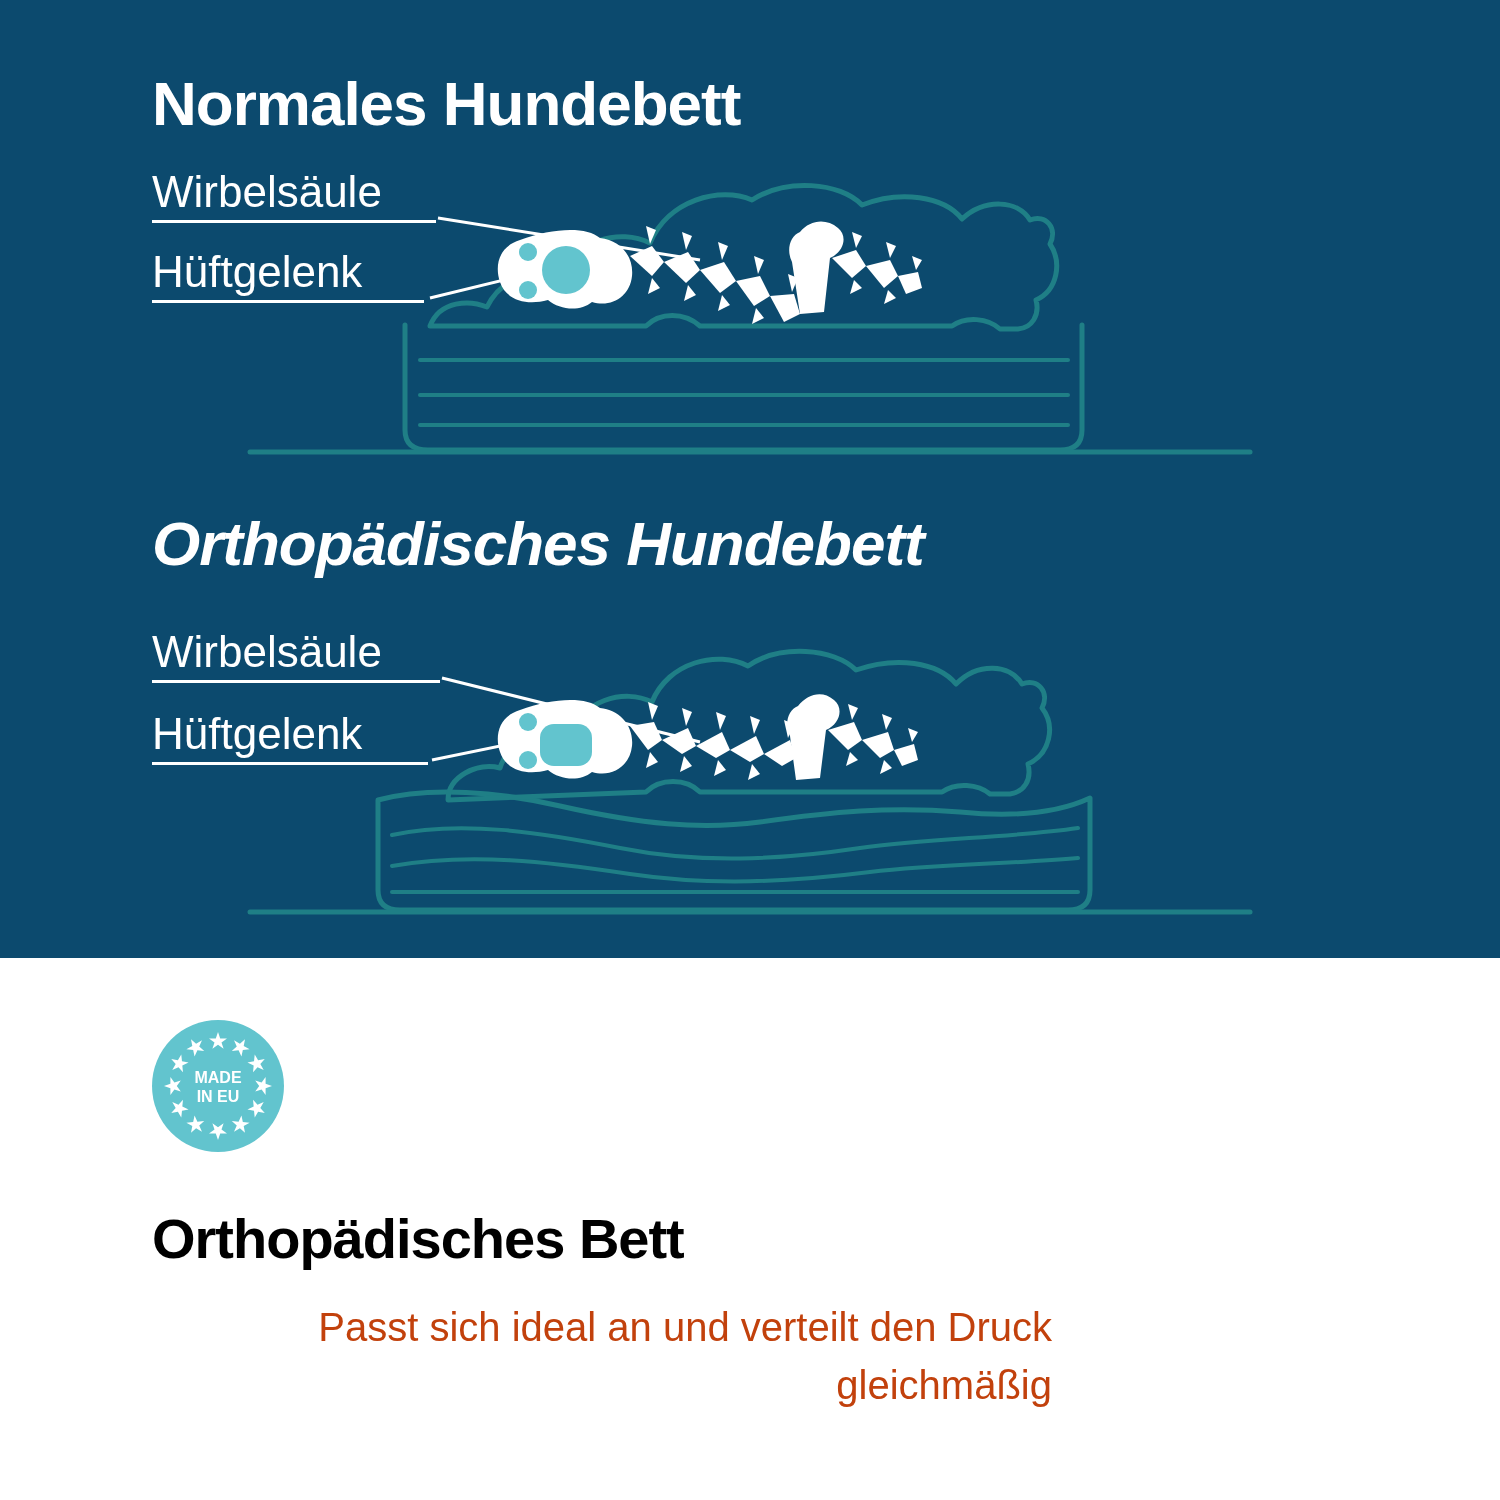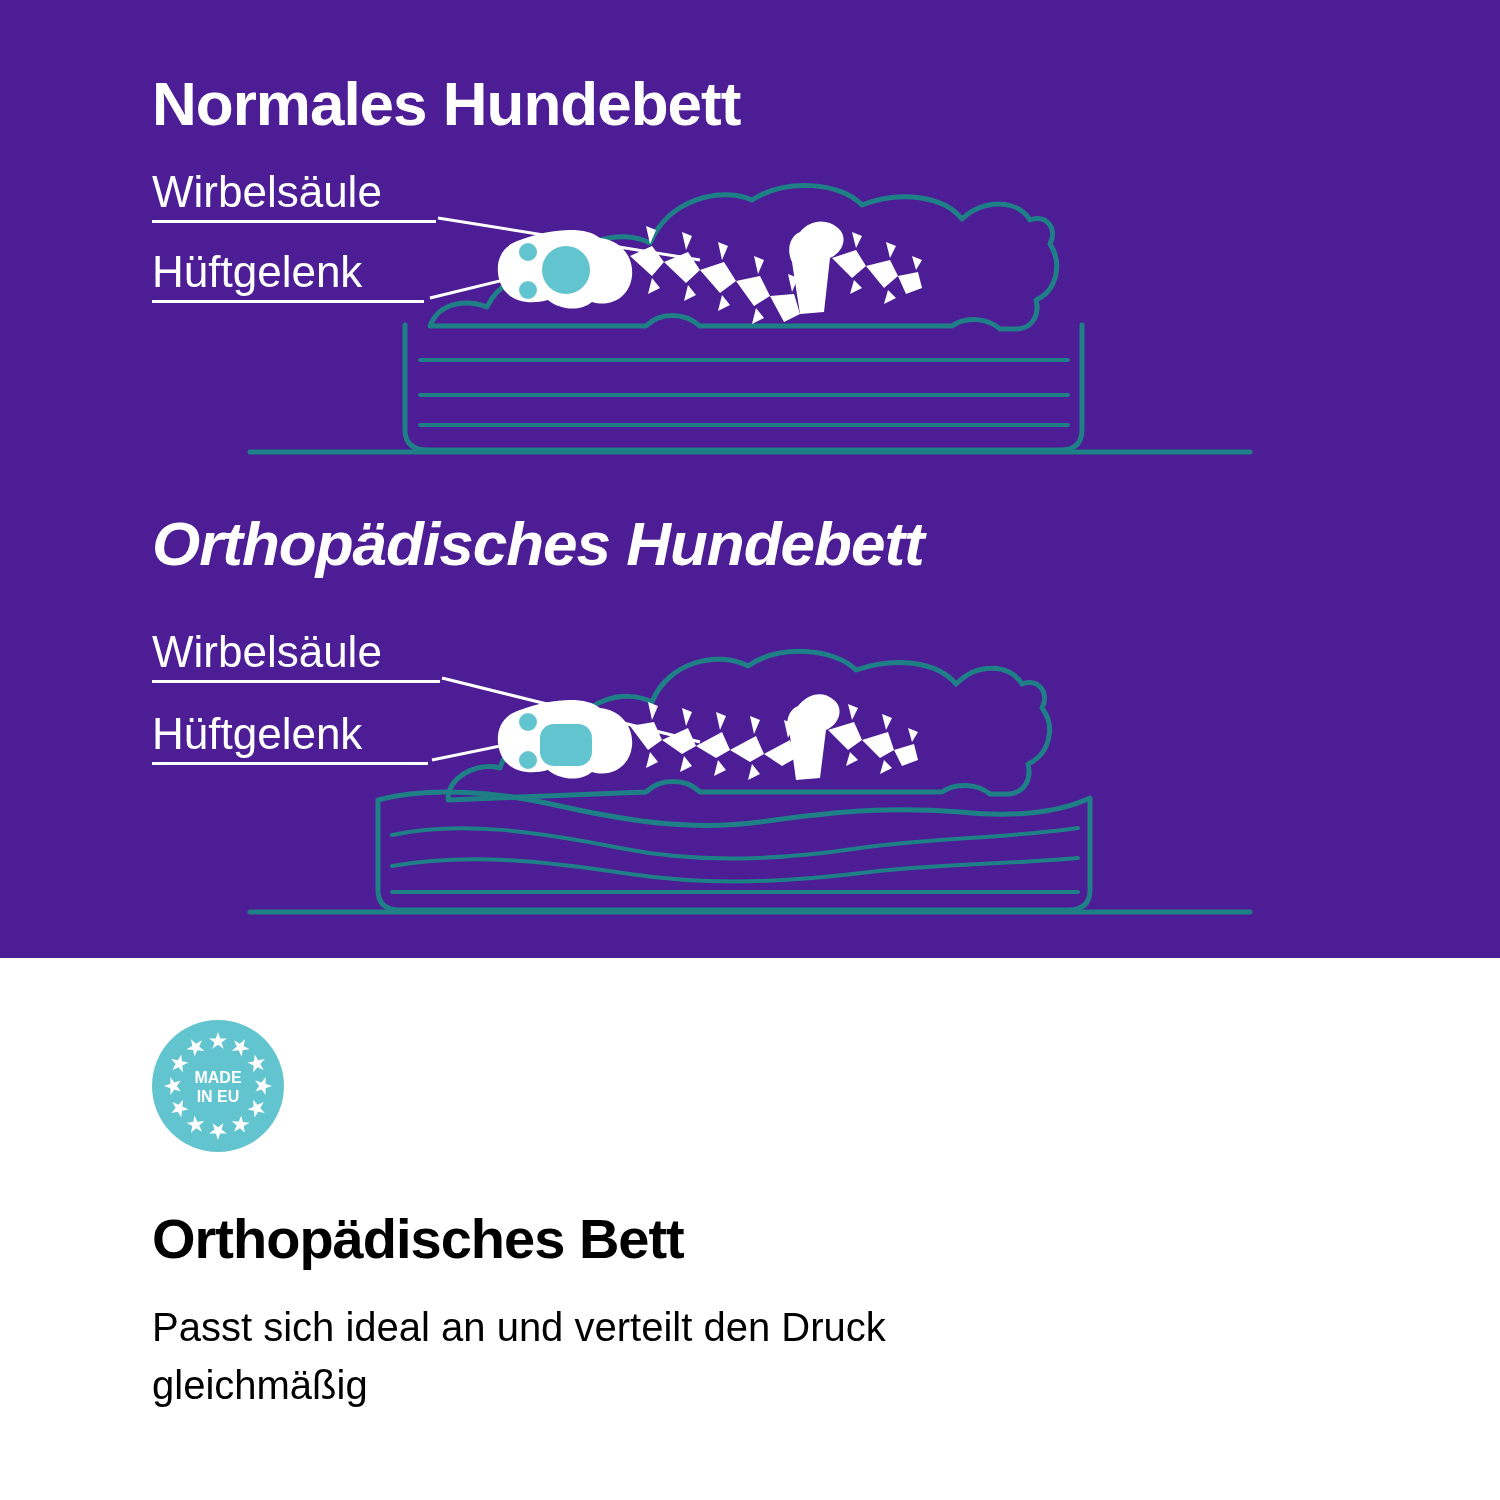--- a/index.html
+++ b/index.html
@@ -19,21 +19,21 @@
     height: 1500px;
     background: #ffffff;
   }
   
   .teal-panel {
     position: absolute;
     left: 0;
     top: 0;
     width: 1500px;
     height: 958px;
-    background: #4c1d95;
+    background: #0c4a6e;
     overflow: hidden;
   }
   .section-title {
     position: absolute;
     color: #ffffff;
     font-weight: bold;
     font-size: 62px;
     letter-spacing: -1px;
     white-space: nowrap;
   }
@@ -69,20 +69,21 @@
   }
 
   
   .white-panel {
     position: absolute;
     left: 0;
     top: 958px;
     width: 1500px;
     height: 542px;
     background: #ffffff;
+    text-align: right;
   }
   .badge {
     position: absolute;
     left: 152px;
     top: 62px;
     width: 132px;
     height: 132px;
   }
   .bottom-heading {
     position: absolute;
@@ -91,21 +92,21 @@
     color: #000000;
     font-size: 56px;
     font-weight: bold;
     letter-spacing: -1px;
     white-space: nowrap;
   }
   .bottom-body {
     position: absolute;
     left: 152px;
     top: 340px;
-    color: #000000;
+    color: #c2410c;
     font-size: 40px;
     line-height: 1.45;
     width: 900px;
   }
 </style>
 </head>
 <body>
 
 <div class="page">
 

